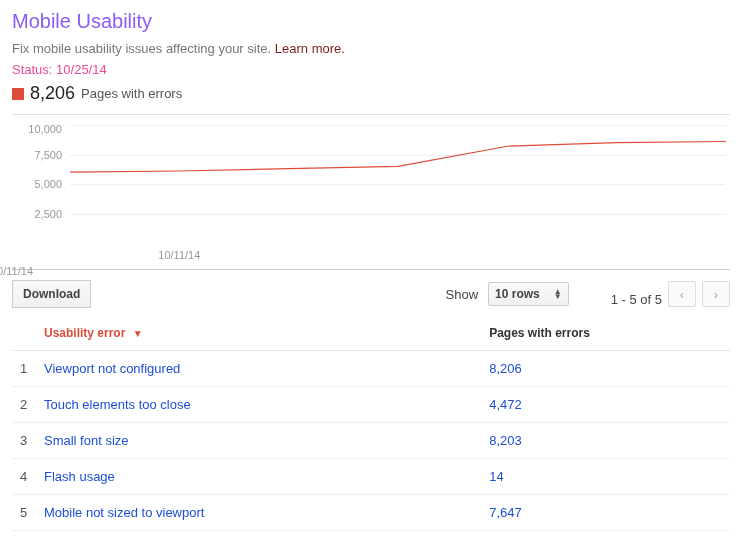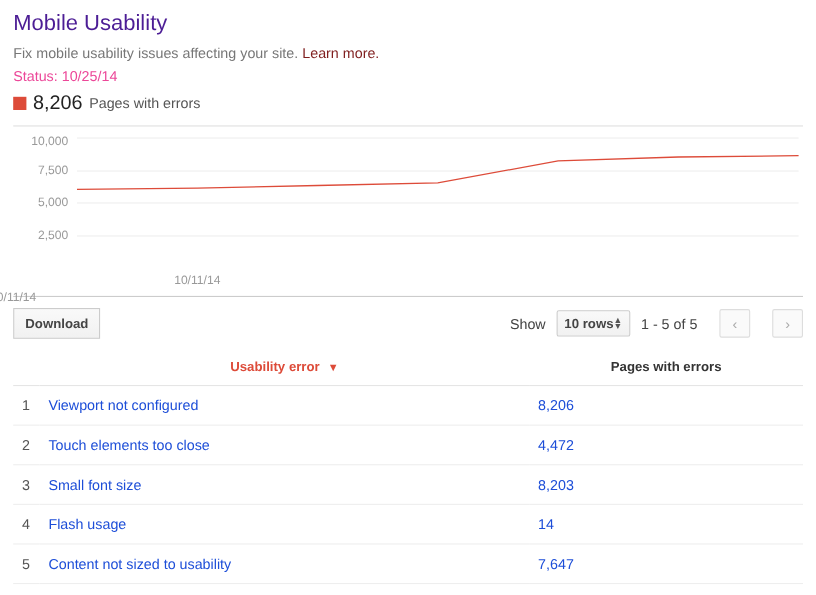--- a/index.html
+++ b/index.html
@@ -4,21 +4,21 @@
 <style>
   * { box-sizing: border-box; margin: 0; padding: 0; }
   body {
     font-family: Arial, Helvetica, sans-serif;
     font-size: 13px;
     color: #333;
     background: #fff;
     width: 742px;
     padding: 10px 12px;
   }
-  .title { font-size: 20px; color: #4c1d95; margin-bottom: 8px; font-weight: normal; }
+  .title { font-size: 20px; color: #8b5cf6; margin-bottom: 8px; font-weight: normal; }
   .subtitle { font-size: 13px; color: #777; margin-bottom: 6px; }
   .subtitle a { color: #1155cc; text-decoration: none; }
   .status { font-size: 13px; color: #ec4899; margin-bottom: 6px; }
   .metric-row { display: flex; align-items: center; gap: 6px; margin-bottom: 10px; }
   .metric-swatch { width: 12px; height: 12px; background: #dd4b39; display: inline-block; }
   .metric-value { font-size: 18px; color: #222; }
   .metric-label { font-size: 13px; color: #555; }
   .chart-wrap { border-top: 1px solid #e0e0e0; border-bottom: 1px solid #ccc; padding: 6px 0 8px 0; margin-bottom: 10px; }
   .chart { position: relative; height: 140px; width: 100%; }
   .ylab { position: absolute; right: calc(100% - 50px); font-size: 11px; color: #999; transform: translateY(-50%); }
@@ -27,32 +27,32 @@
   .xlab { position: absolute; font-size: 11px; color: #999; bottom: -16px; transform: translateX(-50%); }
   .toolbar { display: flex; align-items: center; justify-content: space-between; margin: 10px 0 8px; }
   .btn {
     border: 1px solid #ccc; background: linear-gradient(#f9f9f9,#f1f1f1);
     color: #444; font-size: 12px; padding: 6px 10px; border-radius: 0;
     font-weight: bold; cursor: pointer;
   }
   .toolbar-right { display: flex; align-items: center; gap: 10px; font-size: 13px; color: #444; }
   .select {
     border: 1px solid #ccc; background: linear-gradient(#f9f9f9,#f1f1f1);
-    padding: 4px 6px; border-radius: 2px; display: flex; align-items: center; gap: 0;
+    padding: 4px 6px; border-radius: 2px; display: flex; align-items: center; gap: 14px;
     font-size: 12px; font-weight: bold; cursor: pointer;
   }
   .updown { display: flex; flex-direction: column; line-height: 5px; font-size: 8px; color: #555; }
-  .pager { display: flex; align-items: center; gap: 20px; }
+  .pager { display: flex; align-items: flex-end; gap: 6px; margin-left: 32px; }
   .pgbtn {
     border: 1px solid #ddd; background: #fafafa; width: 28px; height: 26px;
     display: flex; align-items: center; justify-content: center; color: #aaa;
     border-radius: 2px; cursor: pointer;
   }
   table { width: 100%; border-collapse: collapse; }
-  thead th { text-align: center; font-size: 12px; font-weight: bold; padding: 10px 8px; border-bottom: 1px solid #e5e5e5; }
+  thead th { text-align: left; font-size: 12px; font-weight: bold; padding: 10px 8px; border-bottom: 1px solid #e5e5e5; }
   th.sorted { color: #dd4b39; }
   th.sorted .arrow { color: #dd4b39; font-size: 10px; margin-left: 4px; }
   tbody td { font-size: 13px; color: #1d4ed8; padding: 10px 8px; border-bottom: 1px solid #eee; }
   td.idx, th.idx { width: 24px; color: #555; }
   .col-err { width: 62%; }
   .subtitle .learn { color: #7f1d1d; }
 </style>
 </head>
 <body>
 
@@ -140,17 +140,17 @@
         <td>Small font size</td>
         <td>8,203</td>
       </tr>
       <tr>
         <td class="idx">4</td>
         <td>Flash usage</td>
         <td>14</td>
       </tr>
       <tr>
         <td class="idx">5</td>
-        <td>Content not sized to usability</td>
+        <td>Mobile not sized to viewport</td>
         <td>7,647</td>
       </tr>
     </tbody>
 </table>
 
 </body></html>

